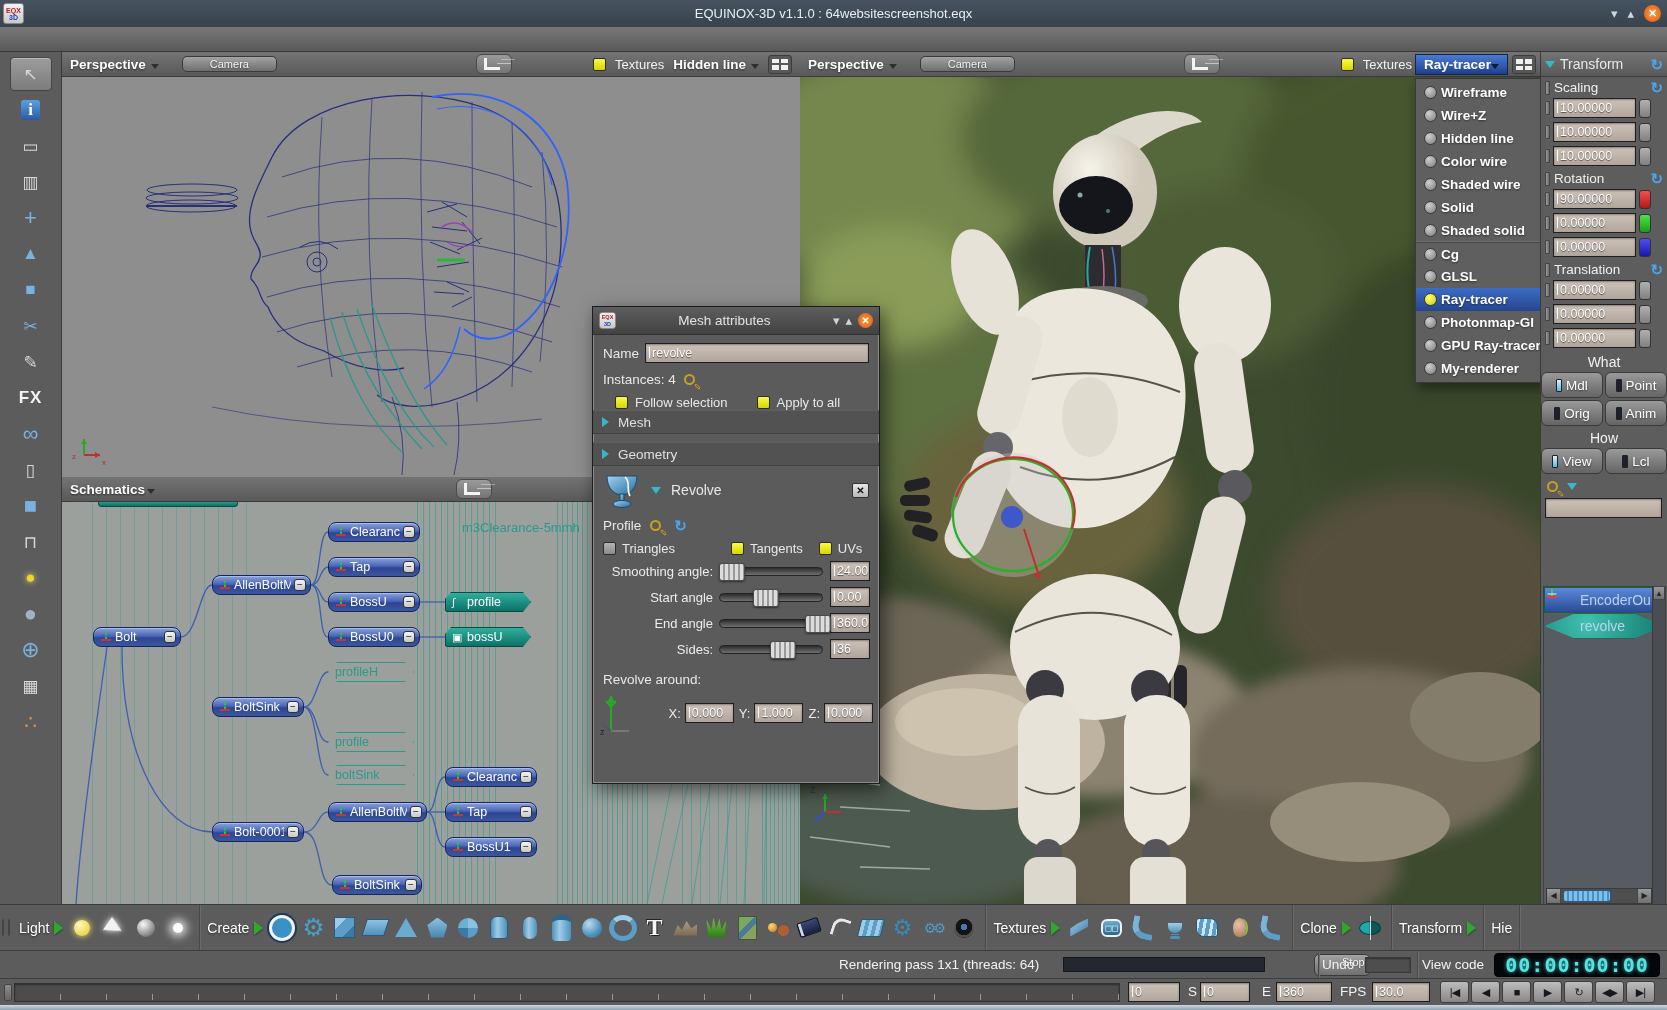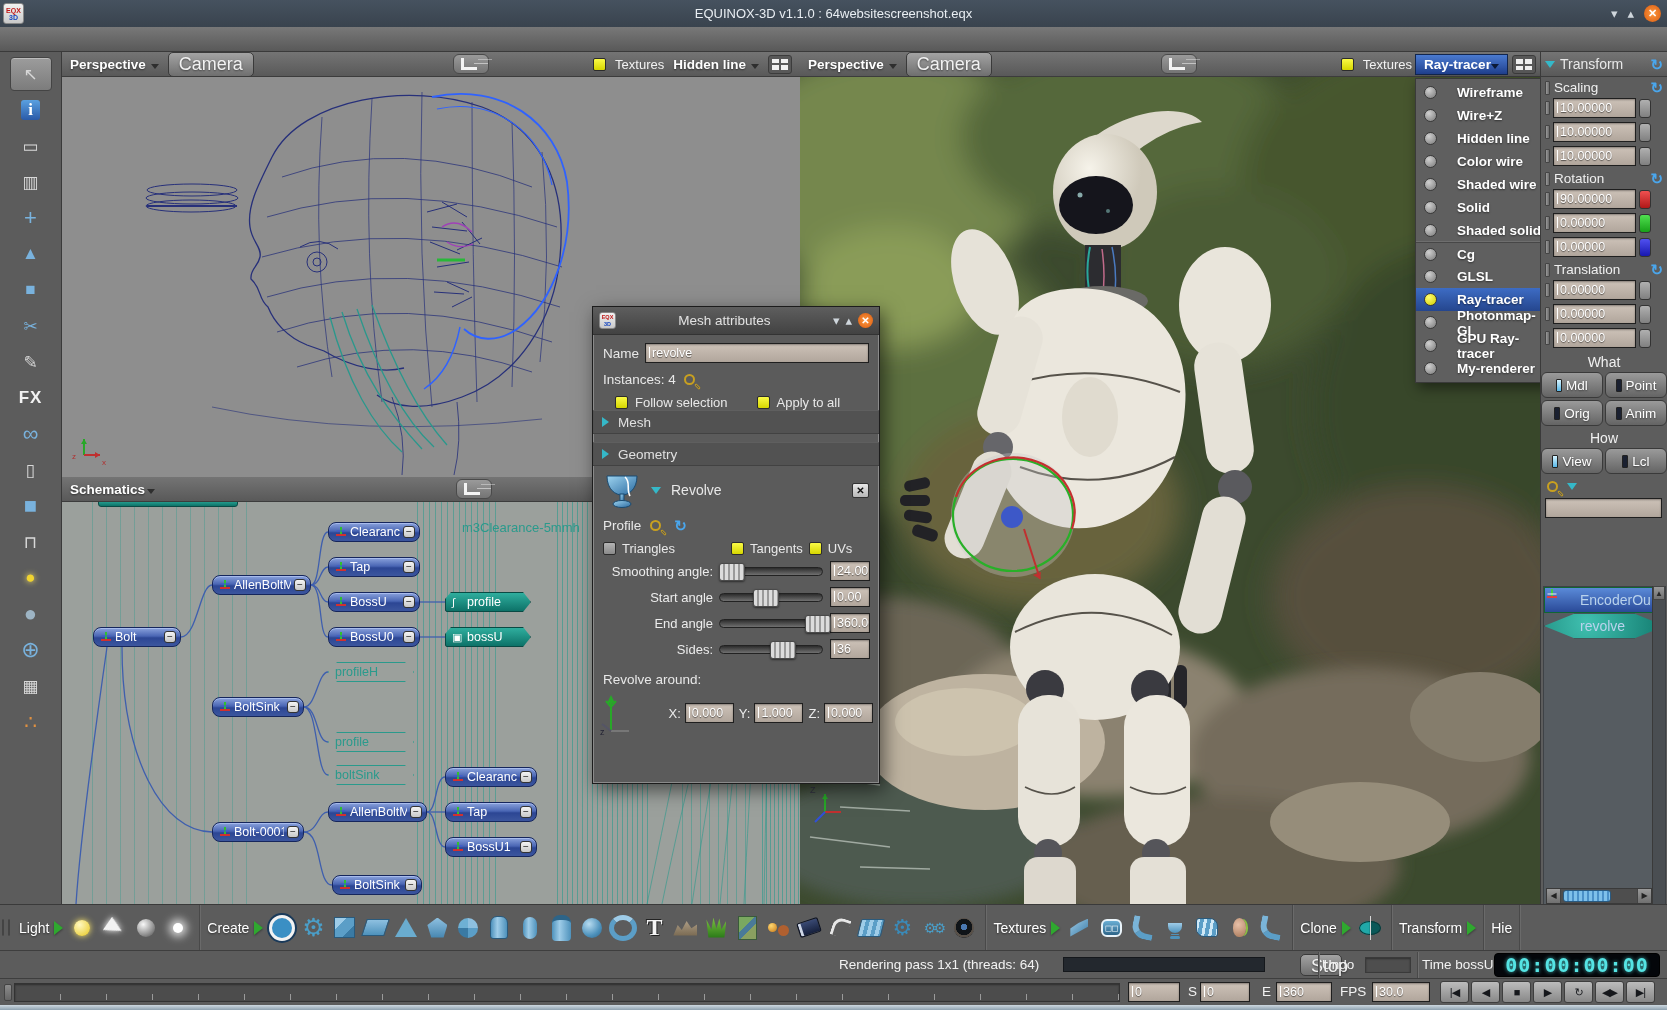--- a/index.html
+++ b/index.html
@@ -42,21 +42,21 @@
   .lt-big { font-size:22px; }
   .lt-fx i { font-style:normal; font-weight:bold; font-size:17px; color:#f2f2f2; letter-spacing:1px; }
 
   
   .vp-hdr { position:absolute; height:25px; background:linear-gradient(#747474,#595959);
     border-bottom:1px solid #3c3c3c; display:flex; align-items:center; gap:9px; padding:0 8px; }
   .vp-label { font-weight:bold; font-size:13.5px; color:#fff; text-shadow:0 1px 2px rgba(0,0,0,.55); }
   .dd-arrow { width:0; height:0; border-left:4px solid transparent; border-right:4px solid transparent;
     border-top:5px solid #2e2e2e; margin-left:-4px; margin-top:4px; }
   .btn { background:linear-gradient(#a3a3a3,#6f6f6f); border:1px solid #3a3a3a; border-radius:5px;
-    color:#f2f2f2; font-size:18px; padding:1px 10px; text-shadow:0 1px 2px rgba(0,0,0,.5); }
+    color:#f2f2f2; font-size:11px; padding:1px 27px; text-shadow:0 1px 2px rgba(0,0,0,.5);margin-left:14px; }
   .ruler-btn { width:36px; height:20px; background:linear-gradient(#9a9a9a,#747474); border:1px solid #4a4a4a;
     border-radius:6px; position:relative; }
   .ruler-btn::before { content:""; position:absolute; left:7px; top:3px; width:3px; height:12px; background:#f4f4f4; }
   .ruler-btn::after { content:""; position:absolute; left:7px; bottom:3px; width:16px; height:3px; background:#f4f4f4;
      box-shadow:12px -5px 0 -1px rgba(244,244,244,.55), 16px -9px 0 -1px rgba(244,244,244,.4); }
   .cb { width:13px; height:13px; border:1px solid #2c2c2c; border-radius:2px; display:inline-block; }
   .cb.on { background:linear-gradient(#fafa46,#d6d600); }
   .cb.off { background:linear-gradient(#b4b4b4,#8a8a8a); }
   .quad { width:24px; height:19px; background:#585858; border:1px solid #3c3c3c; border-radius:3px;
     display:grid; grid-template-columns:1fr 1fr; gap:2px; padding:3px; }
@@ -150,21 +150,21 @@
   .hs-btn:last-child { border-left:1px solid #444; border-right:none; }
   .hs-thumb { width:48px; margin:1px 0 1px 2px; border-radius:3px;
     background:repeating-linear-gradient(90deg,#7ec0ea 0 3px,#4a90c8 3px 5px); border:1px solid #2a5a80; }
 
   
   .rt-btn { position:absolute; left:1415px; top:54px; width:93px; height:21px;
     background:linear-gradient(#4a7ad0,#20408e); border:1px solid #12264e; display:flex; align-items:center;
     justify-content:center; gap:4px; color:#fff; font-weight:bold; font-size:13.5px; }
   .dropdown { position:absolute; left:1415px; top:78px; width:141px; background:#5f5f5f;
     border:1px solid #3a3a3a; box-shadow:3px 5px 12px rgba(0,0,0,.45); padding:2px 0; }
-  .rm-item { height:23px; display:flex; align-items:center; gap:20px; padding:0 8px;
+  .rm-item { height:23px; display:flex; align-items:center; gap:4px; padding:0 8px;
     font-weight:bold; font-size:13.5px; color:#fff; text-shadow:0 1px 2px rgba(0,0,0,.5); }
   .rm-item.sep { border-top:1px solid #474747; box-shadow:0 -1px 0 #6e6e6e; }
   .radio { width:13px; height:13px; border-radius:50%; border:1px solid #3a3a3a;
     background:radial-gradient(circle at 35% 30%, #d0d0d0, #787878); flex:0 0 auto; }
   .rm-item.sel { background:linear-gradient(#3d6cc4,#25468e); }
   .rm-item.sel .radio { background:radial-gradient(circle at 35% 30%, #ffff70, #d0cc00); }
 
   
   .dialog { position:absolute; left:592px; top:306px; width:288px; height:478px; background:#5b5b5b;
     border:1px solid #1c1c1c; box-shadow:inset 0 0 0 1px #8a8a8a, 4px 6px 18px rgba(0,0,0,.55); }
@@ -977,21 +977,21 @@
       <span style="font-size:13.5px;">Profile</span>
       <span class="mag"></span>
       <span class="refresh" style="margin-left:4px;">↻</span>
     </div>
     <div class="dlg-row" style="margin-top:8px; gap:6px;">
 
     <span style="display:flex;align-items:center;gap:6px;margin-right:10px;">
           <i class="cb off"></i>
           <span>Triangles</span>
         </span>
-        <span style="display:flex;align-items:center;gap:6px;padding-left:40px;" class="sel">
+        <span style="display:flex;align-items:center;gap:6px;margin-right:10px;padding-left:40px;" class="sel">
           <i class="cb on"></i>
           <span>Tangents</span>
         </span>
         <span style="display:flex;align-items:center;gap:6px;margin-right:10px;" class="sel">
           <i class="cb on"></i>
           <span>UVs</span>
         </span>
       </div>
     <div>
 
@@ -1200,21 +1200,21 @@
   </div>
 
   <div class="status-row">
     <span class="st-text">Rendering pass 1x1 (threads: 64)</span>
     <span class="progress"><span class="fill" id="prog-fill" style="width: 10%;"></span></span>
     <span class="btn stop-btn" style="text-align:center;">Stop</span>
     <span class="st-sep" style="left:1318px;"></span>
     <span class="undo-lbl">Undo</span>
     <span class="undo-field"></span>
     <span class="st-sep" style="left:1417px;"></span>
-    <span class="tc-lbl">Time bossU</span>
+    <span class="tc-lbl">View code</span>
     <span class="lcd">00:00:00:00</span>
   </div>
 
   <div class="timeline-row">
     <span class="grip" style="position:absolute; left:2px; top:4px;"></span>
     <span class="tl-ruler"></span>
     <span class="num-field tl-field" style="left:1128px; width:52px;">0</span>
     <span class="tl-lbl" style="left:1188px;">S</span>
     <span class="num-field tl-field" style="left:1200px; width:50px;">0</span>
     <span class="tl-lbl" style="left:1262px;">E</span>

